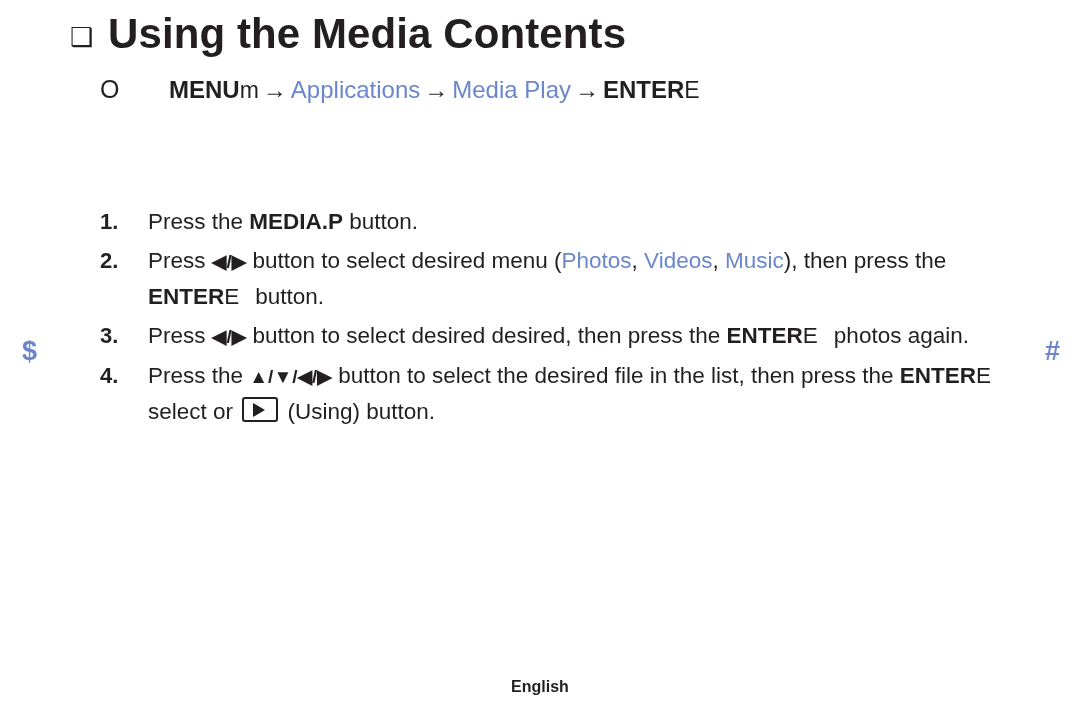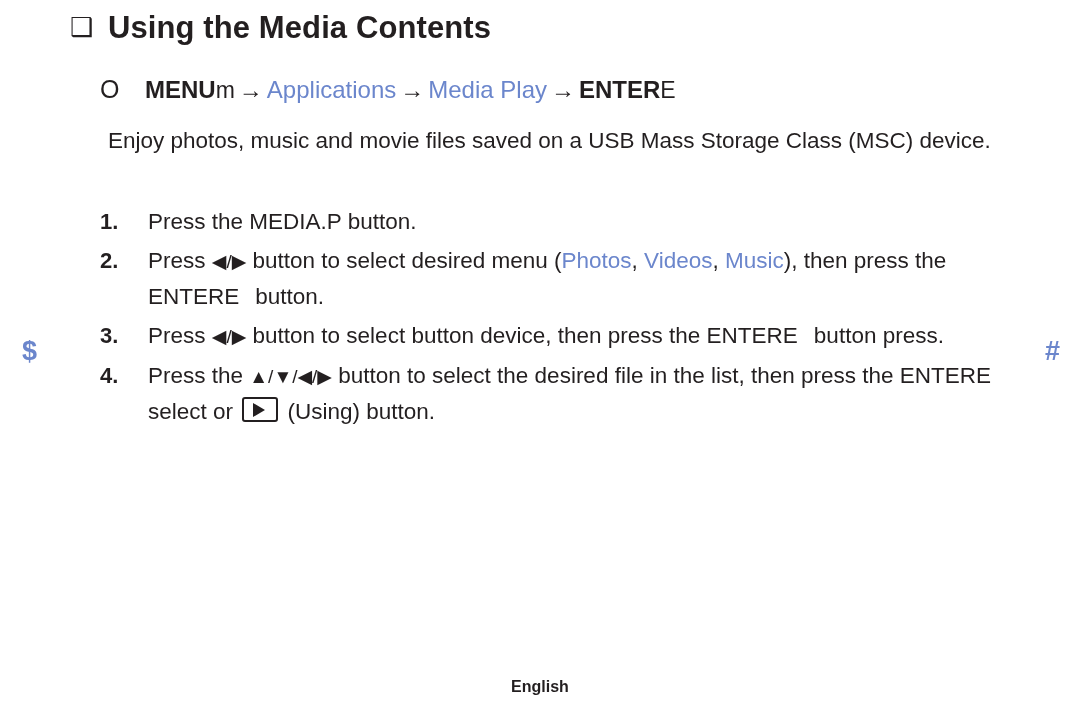--- a/index.html
+++ b/index.html
@@ -33,21 +33,21 @@
   .title-marker {
     font-size: 26px;
     line-height: 1;
     color: #231f20;
     width: 38px;
     display: inline-block;
     position: relative;
     top: -2px;
   }
   .title-text {
-    font-size: 31px;
+    font-size: 42px;
     font-weight: bold;
     letter-spacing: 0.1px;
     color: #231f20;
     white-space: nowrap;
   }
 
   
   .menupath-row {
     position: absolute;
     left: 100px;
@@ -60,20 +60,21 @@
     font-size: 25px;
     line-height: 1;
     color: #231f20;
     width: 45px;
     display: inline-block;
   }
   .menupath {
     font-size: 24px;
     white-space: nowrap;
     color: #231f20;
+    margin-left: 24px;
   }
   .menupath .k-bold { font-weight: bold; }
   .menupath .k-light { font-weight: normal; font-size: 23px; }
   .menupath .blue { color: #6b86cc; font-weight: normal; }
   .menupath .arrow { color: #231f20; padding: 0 4px; font-weight: normal; }
 
   
   .intro {
     position: absolute;
     left: 108px;
@@ -103,21 +104,21 @@
     flex: 0 0 48px;
     line-height: 35px;
     color: #231f20;
   }
   .step-body {
     font-size: 22.5px;
     line-height: 35px;
     color: #231f20;
     flex: 1;
   }
-  .b { font-weight: normal; }
+  .b { font-weight: bold; }
   .lightE { font-weight: normal; }
   .blue-b { color: #6b86cc; font-weight: normal; }
   .nav-glyph { font-size: 19px; letter-spacing: 0px; }
   .spacer-sm { display: inline-block; width: 16px; }
 
   
   .play-icon {
     display: inline-block;
     width: 32px;
     height: 21px;
@@ -171,37 +172,36 @@
   <div class="title-row">
     <span class="title-marker">❑</span>
     <span class="title-text">Using the Media Contents</span>
   </div>
 
   <div class="menupath-row">
     <span class="circle-marker">O</span>
     <span class="menupath"><span class="k-bold">MENU</span><span class="k-light">m</span><span class="arrow">→</span><span class="blue">Applications</span><span class="arrow">→</span><span class="blue">Media Play</span><span class="arrow">→</span><span class="k-bold">ENTER</span><span class="k-light">E</span></span>
   </div>
 
-  <div class="intro">Enjoy photos, music and movie files saved on a USB Mass Storage Class (MSC) device.</div>
 
   <div class="steps">
 
     <div class="step">
       <span class="step-num">1.</span>
       <span class="step-body"><span>Press the </span><span class="b">MEDIA.P</span><span> button.</span></span>
     </div>
 
     <div class="step">
       <span class="step-num">2.</span>
       <span class="step-body"><span>Press </span><span class="b nav-glyph">◀/▶</span><span> button to select desired menu (</span><span class="blue-b">Photos</span><span>, </span><span class="blue-b">Videos</span><span>, </span><span class="blue-b">Music</span><span>), then press the </span><span class="b">ENTER</span><span class="lightE">E</span><span class="spacer-sm"></span><span>button.</span></span>
     </div>
 
     <div class="step">
       <span class="step-num">3.</span>
-      <span class="step-body"><span>Press </span><span class="b nav-glyph">◀/▶</span><span> button to select button device, then press the </span><span class="b">ENTER</span><span class="lightE">E</span><span class="spacer-sm"></span><span>button press.</span></span>
+      <span class="step-body"><span>Press </span><span class="b nav-glyph">◀/▶</span><span> button to select desired desired, then press the </span><span class="b">ENTER</span><span class="lightE">E</span><span class="spacer-sm"></span><span>photos again.</span></span>
     </div>
 
     <div class="step">
       <span class="step-num">4.</span>
       <span class="step-body"><span>Press the </span><span class="b nav-glyph">▲/▼/◀/▶</span><span> button to select the desired file in the list, then press the </span><span class="b">ENTER</span><span class="lightE">E</span><span class="spacer-sm"></span><span>select or </span><span class="play-icon"></span><span> (Using) button.</span></span>
     </div>
 
   </div>
 
   <div class="margin-mark margin-left">$</div>

